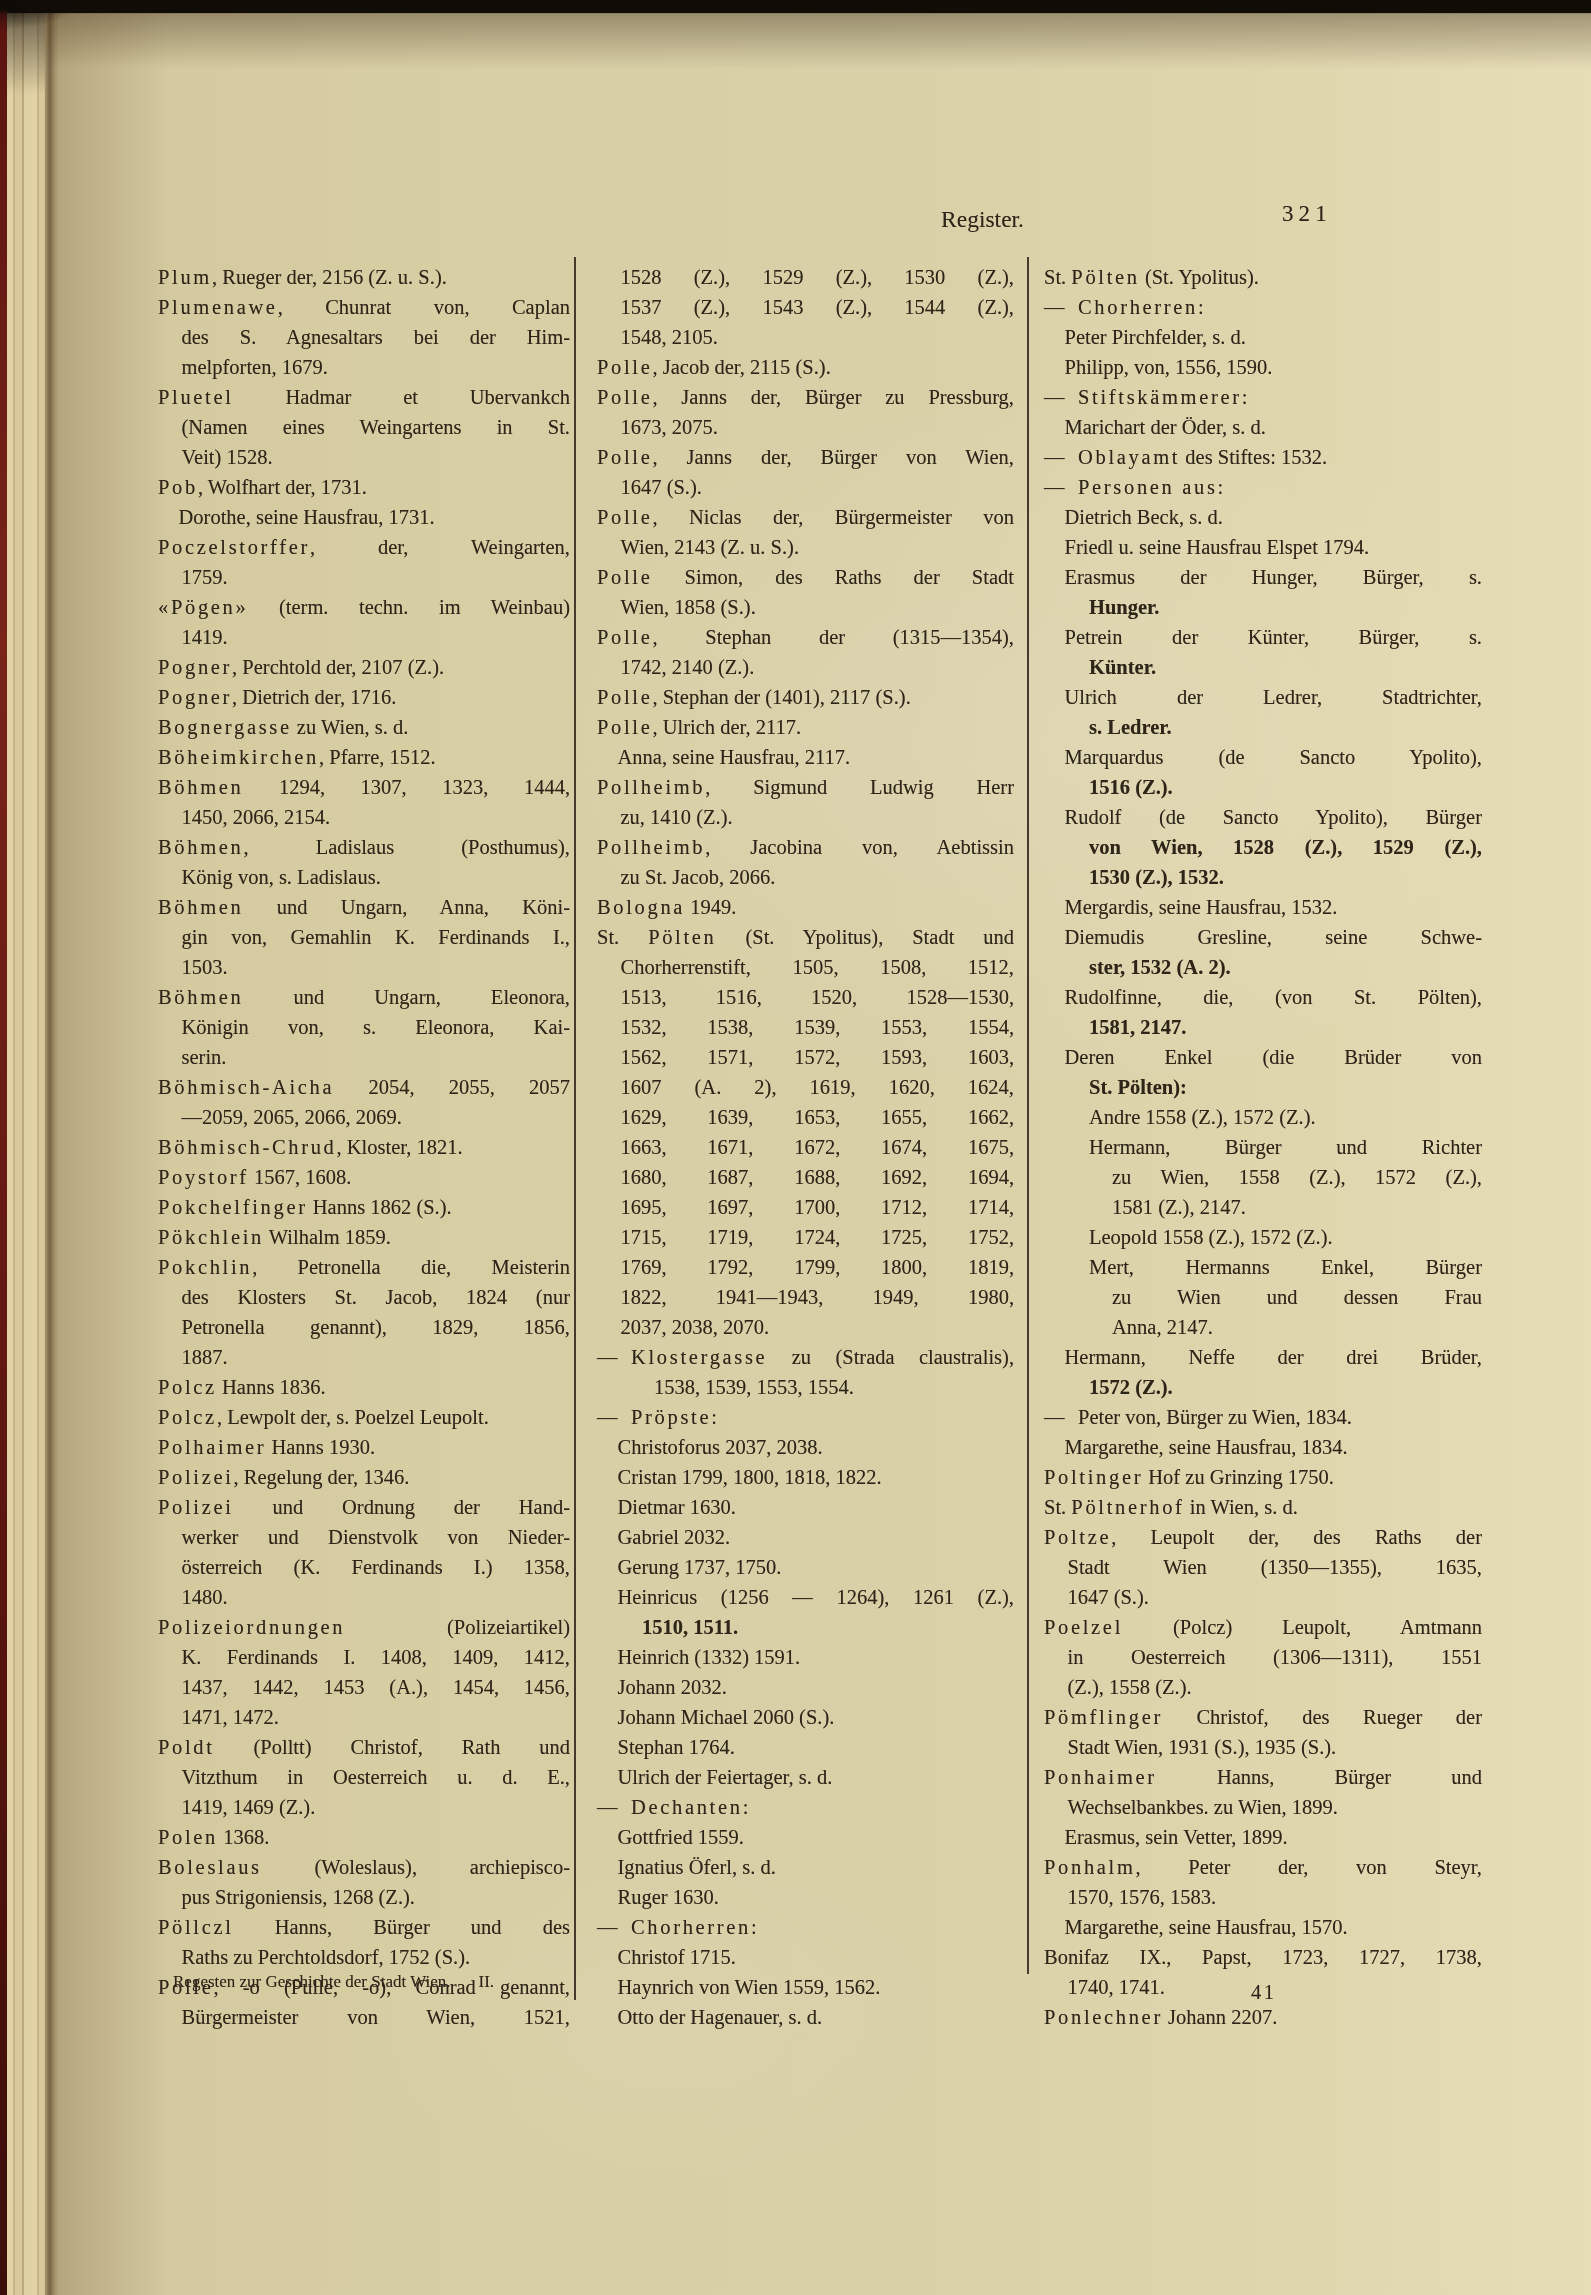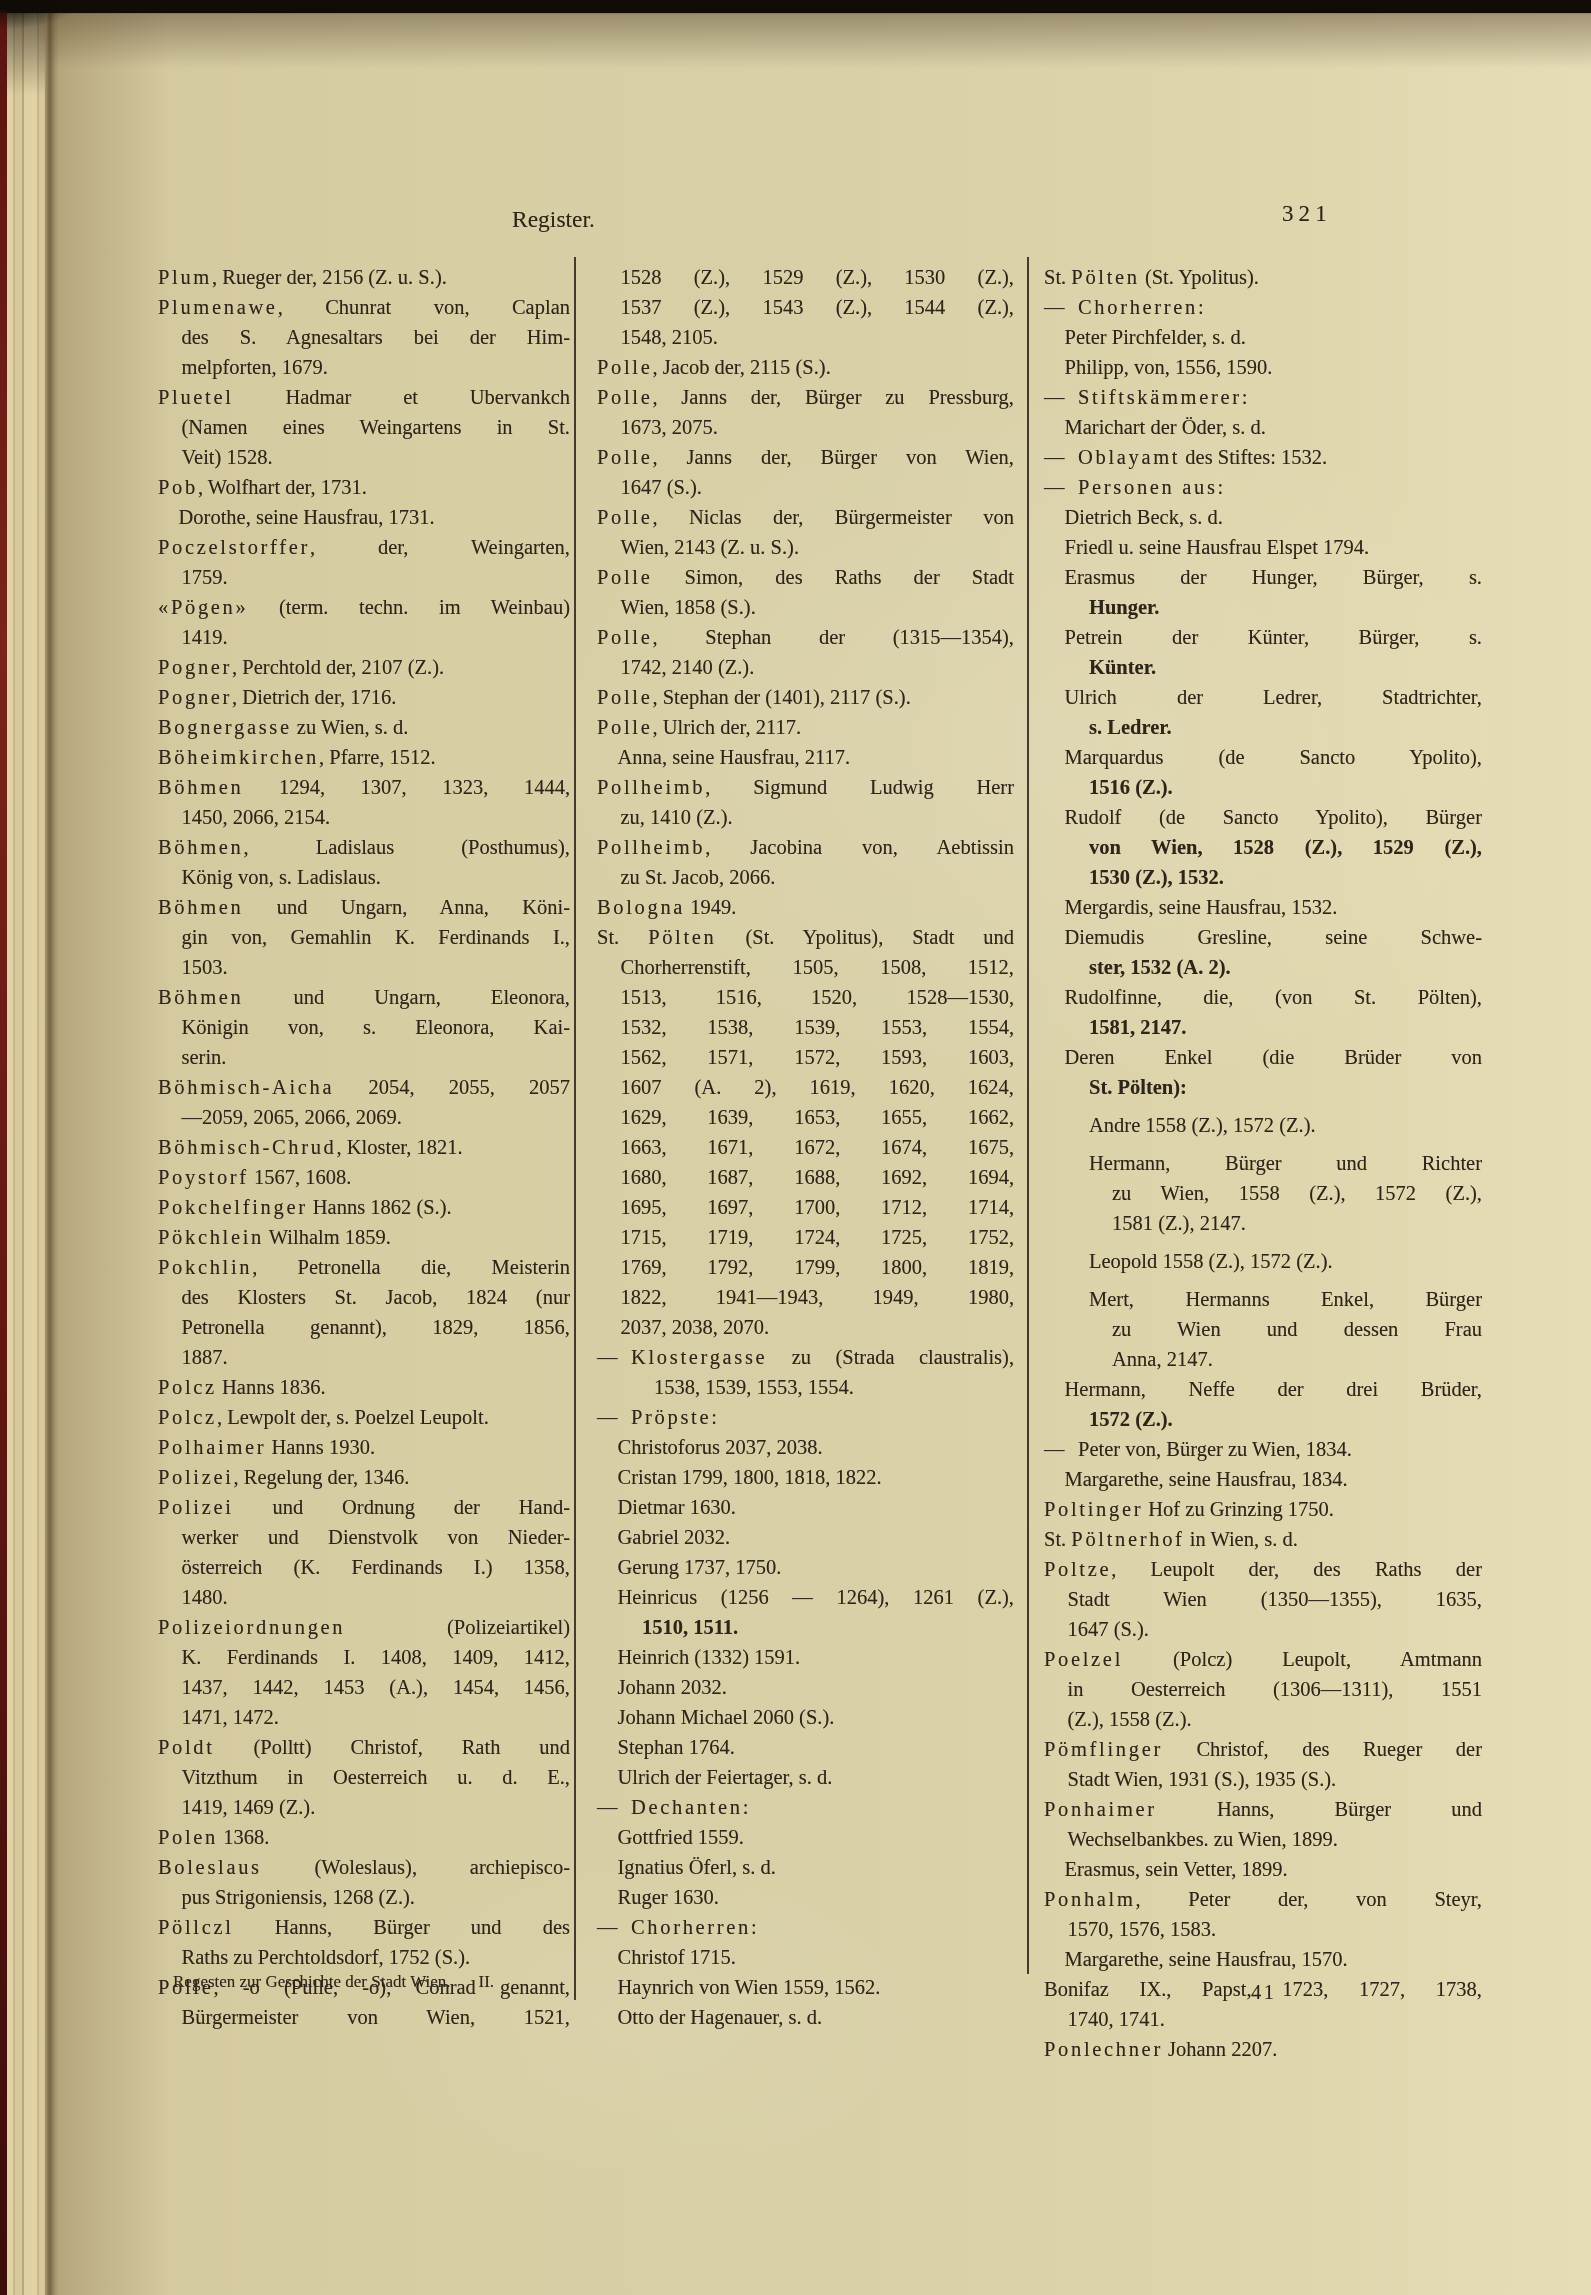--- a/index.html
+++ b/index.html
@@ -37,36 +37,36 @@
   }
   .top-binding{
     position:absolute;left:0;top:0;width:100%;height:14.3px;
     background:linear-gradient(180deg,#120c07 0%,#120c07 70%,rgba(18,12,7,0) 100%);
   }
   .top-corner{
     position:absolute;left:0;top:0;width:113px;height:41px;
     background:radial-gradient(113px 41px at 0% 0%, rgba(14,10,6,0.9), rgba(14,10,6,0) 72%);
   }
 
-  .header-title{position:absolute;top:206px;left:512px;width:512px;text-align:left;font-size:23.5px;}
+  .header-title{position:absolute;top:206px;left:512px;width:512px;text-align:right;font-size:23.5px;}
   .page-num{position:absolute;top:201px;left:1282px;font-size:23px;letter-spacing:5.1px;}
 
   .col{position:absolute;top:262px;font-size:20.5px;line-height:30px;}
   .col-1{left:158px;width:412px;}
   .col-2{left:597px;width:417px;}
   .col-3{left:1044px;width:438px;}
 
   .ln{position:relative;white-space:normal;}
   .ln.just{text-align:justify;text-align-last:justify;-moz-text-align-last:justify;}
   .h{letter-spacing:0.13em;}
   .e{padding-left:0;}
   .c{padding-left:23.5px;}
   .s{padding-left:20.5px;}
   .sc{padding-left:45px;font-weight:bold;}
-  .s2{padding-left:45px;margin-top:8px;}
+  .s2{padding-left:45px;}
   .s2c{padding-left:68px;}
   .d{padding-left:34px;}
   .d .dash{position:absolute;left:0;top:0;letter-spacing:0;}
   .dc{padding-left:57px;}
 
   .rule{position:absolute;width:1.5px;background:rgba(48,38,26,0.88);}
   .rule-1{left:574px;top:257px;height:1743px;}
   .rule-2{left:1027px;top:257px;height:1717px;}
 
   .footer{position:absolute;top:1972px;left:173px;font-size:17px;}

